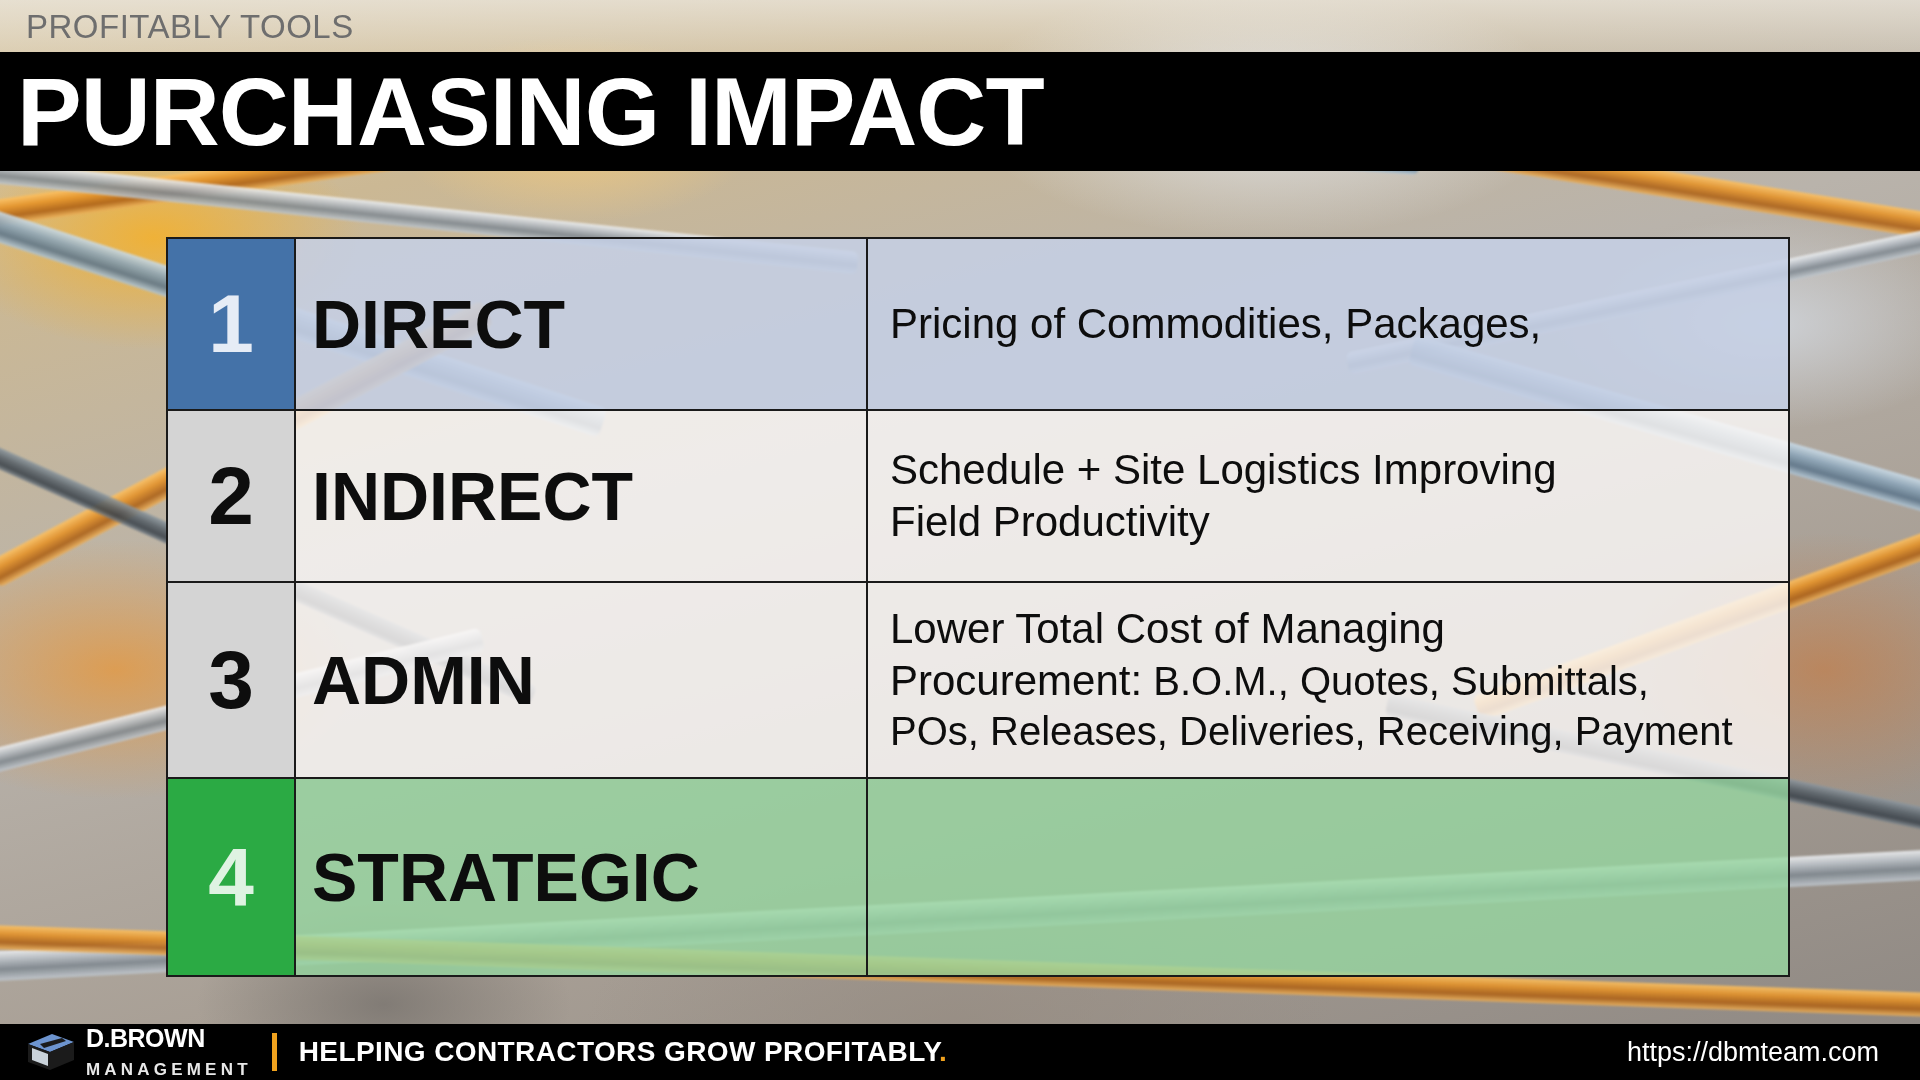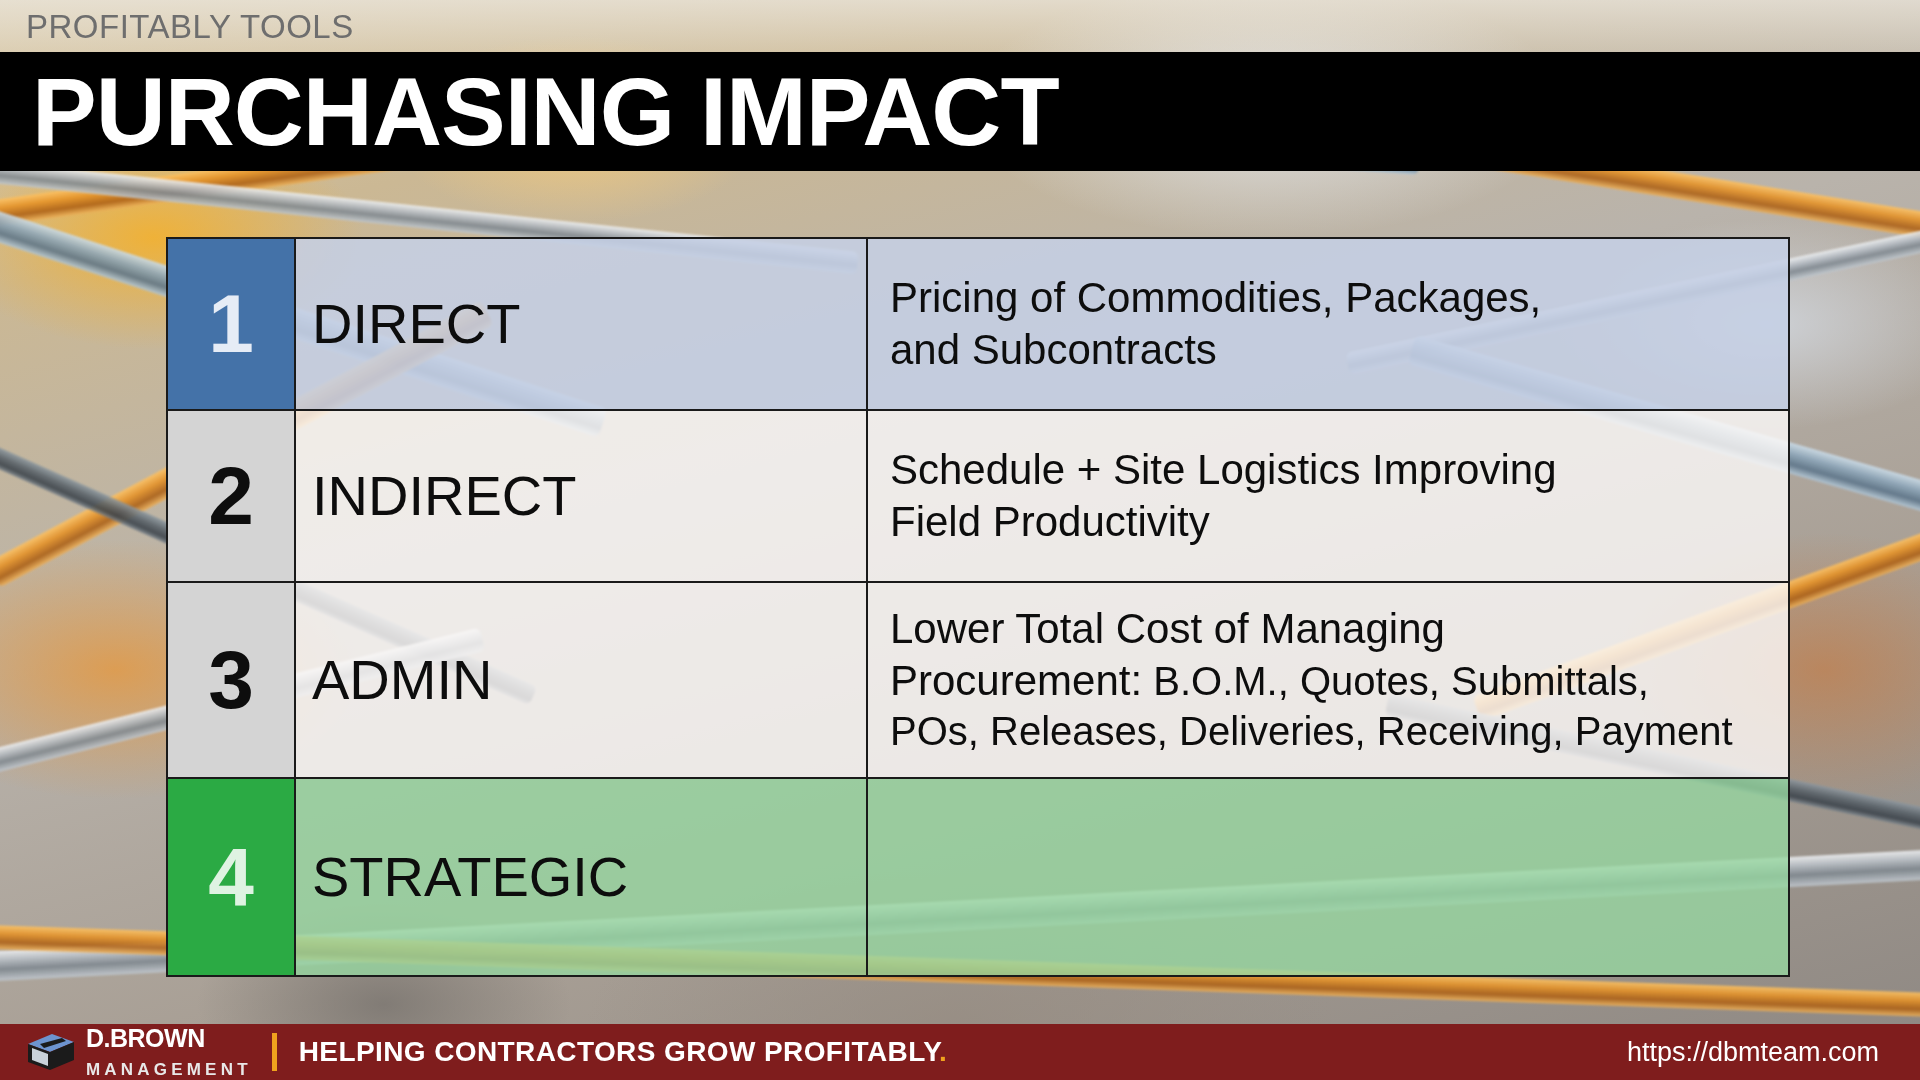--- a/index.html
+++ b/index.html
@@ -85,21 +85,21 @@
     background: #000;
     display: flex;
     align-items: center;
   }
   .titlebar .title {
     color: #fff;
     font-size: 97px;
     font-weight: 700;
     letter-spacing: -1px;
     line-height: 1;
-    padding-left: 32px;
+    padding-left: 17px;
     white-space: nowrap;
   }
 
   
   .table {
     position: absolute;
     left: 166px;
     top: 237px;
     width: 1624px;
     border: 2px solid #1a1a1a;
@@ -121,22 +121,22 @@
     font-size: 82px;
     font-weight: 700;
     line-height: 1;
     border-right: 2px solid #1a1a1a;
   }
   .label {
     flex: 0 0 572px;
     width: 572px;
     display: flex;
     align-items: center;
-    font-size: 56px;
-    font-weight: 400;
+    font-size: 68px;
+    font-weight: 700;
     color: #0d0d0d;
     line-height: 1;
     padding-left: 16px;
     border-right: 2px solid #1a1a1a;
     white-space: nowrap;
   }
   .desc {
     flex: 1 1 auto;
     display: flex;
     flex-direction: column;
@@ -164,21 +164,21 @@
   .row.r4 { background: rgba(150,214,160,.80); min-height: 196px; }
   .row.r4 .num { background: #2baa44; color: #dff3e2; }
 
   
   .footer {
     position: absolute;
     left: 0;
     bottom: 0;
     width: 100%;
     height: 56px;
-    background: #7f1d1d;
+    background: #000000;
     display: flex;
     align-items: center;
   }
   .logo-mark {
     width: 54px;
     height: 40px;
     margin-left: 22px;
     flex: 0 0 54px;
     position: relative;
   }
@@ -253,21 +253,20 @@
     <div class="title">PURCHASING IMPACT</div>
   </div>
 
   <div class="table">
 
     <div class="row r1">
       <div class="num">1</div>
       <div class="label">DIRECT</div>
       <div class="desc">
         <div>Pricing of Commodities, Packages,</div>
-        <div>and Subcontracts</div>
       </div>
     </div>
 
     <div class="row r2">
       <div class="num">2</div>
       <div class="label">INDIRECT</div>
       <div class="desc">
         <div>Schedule + Site Logistics Improving</div>
         <div>Field Productivity</div>
       </div>

